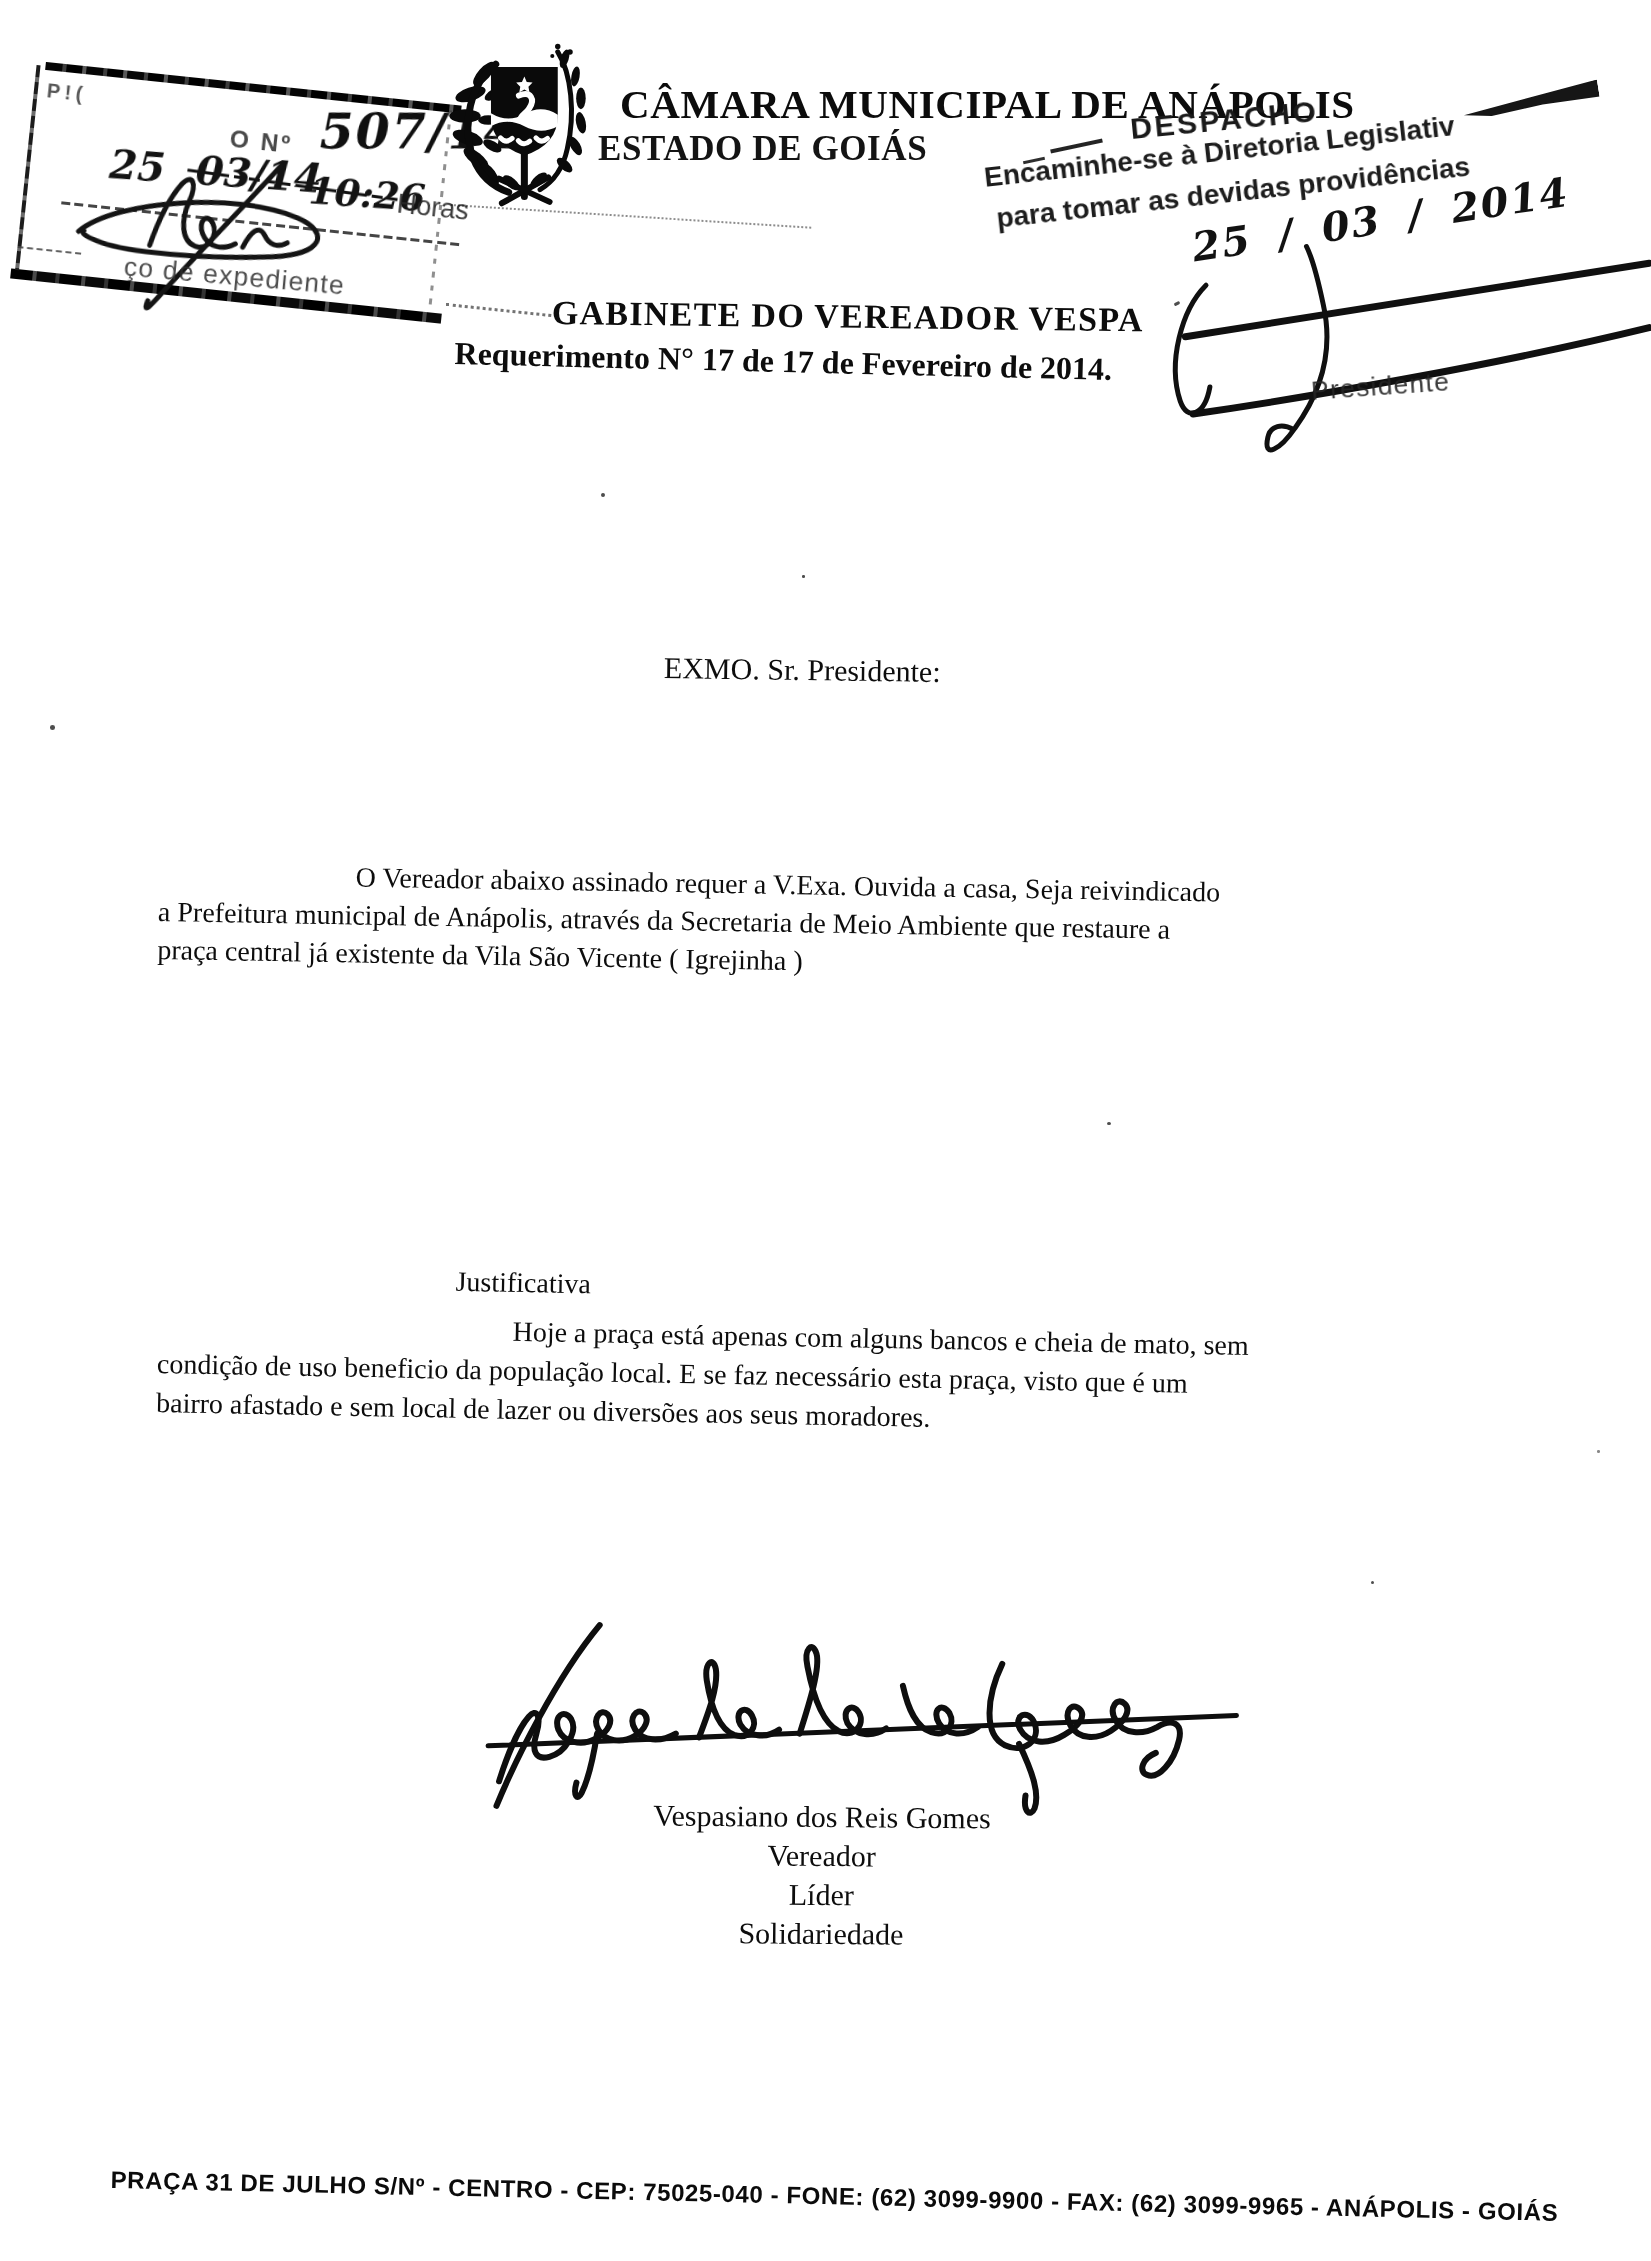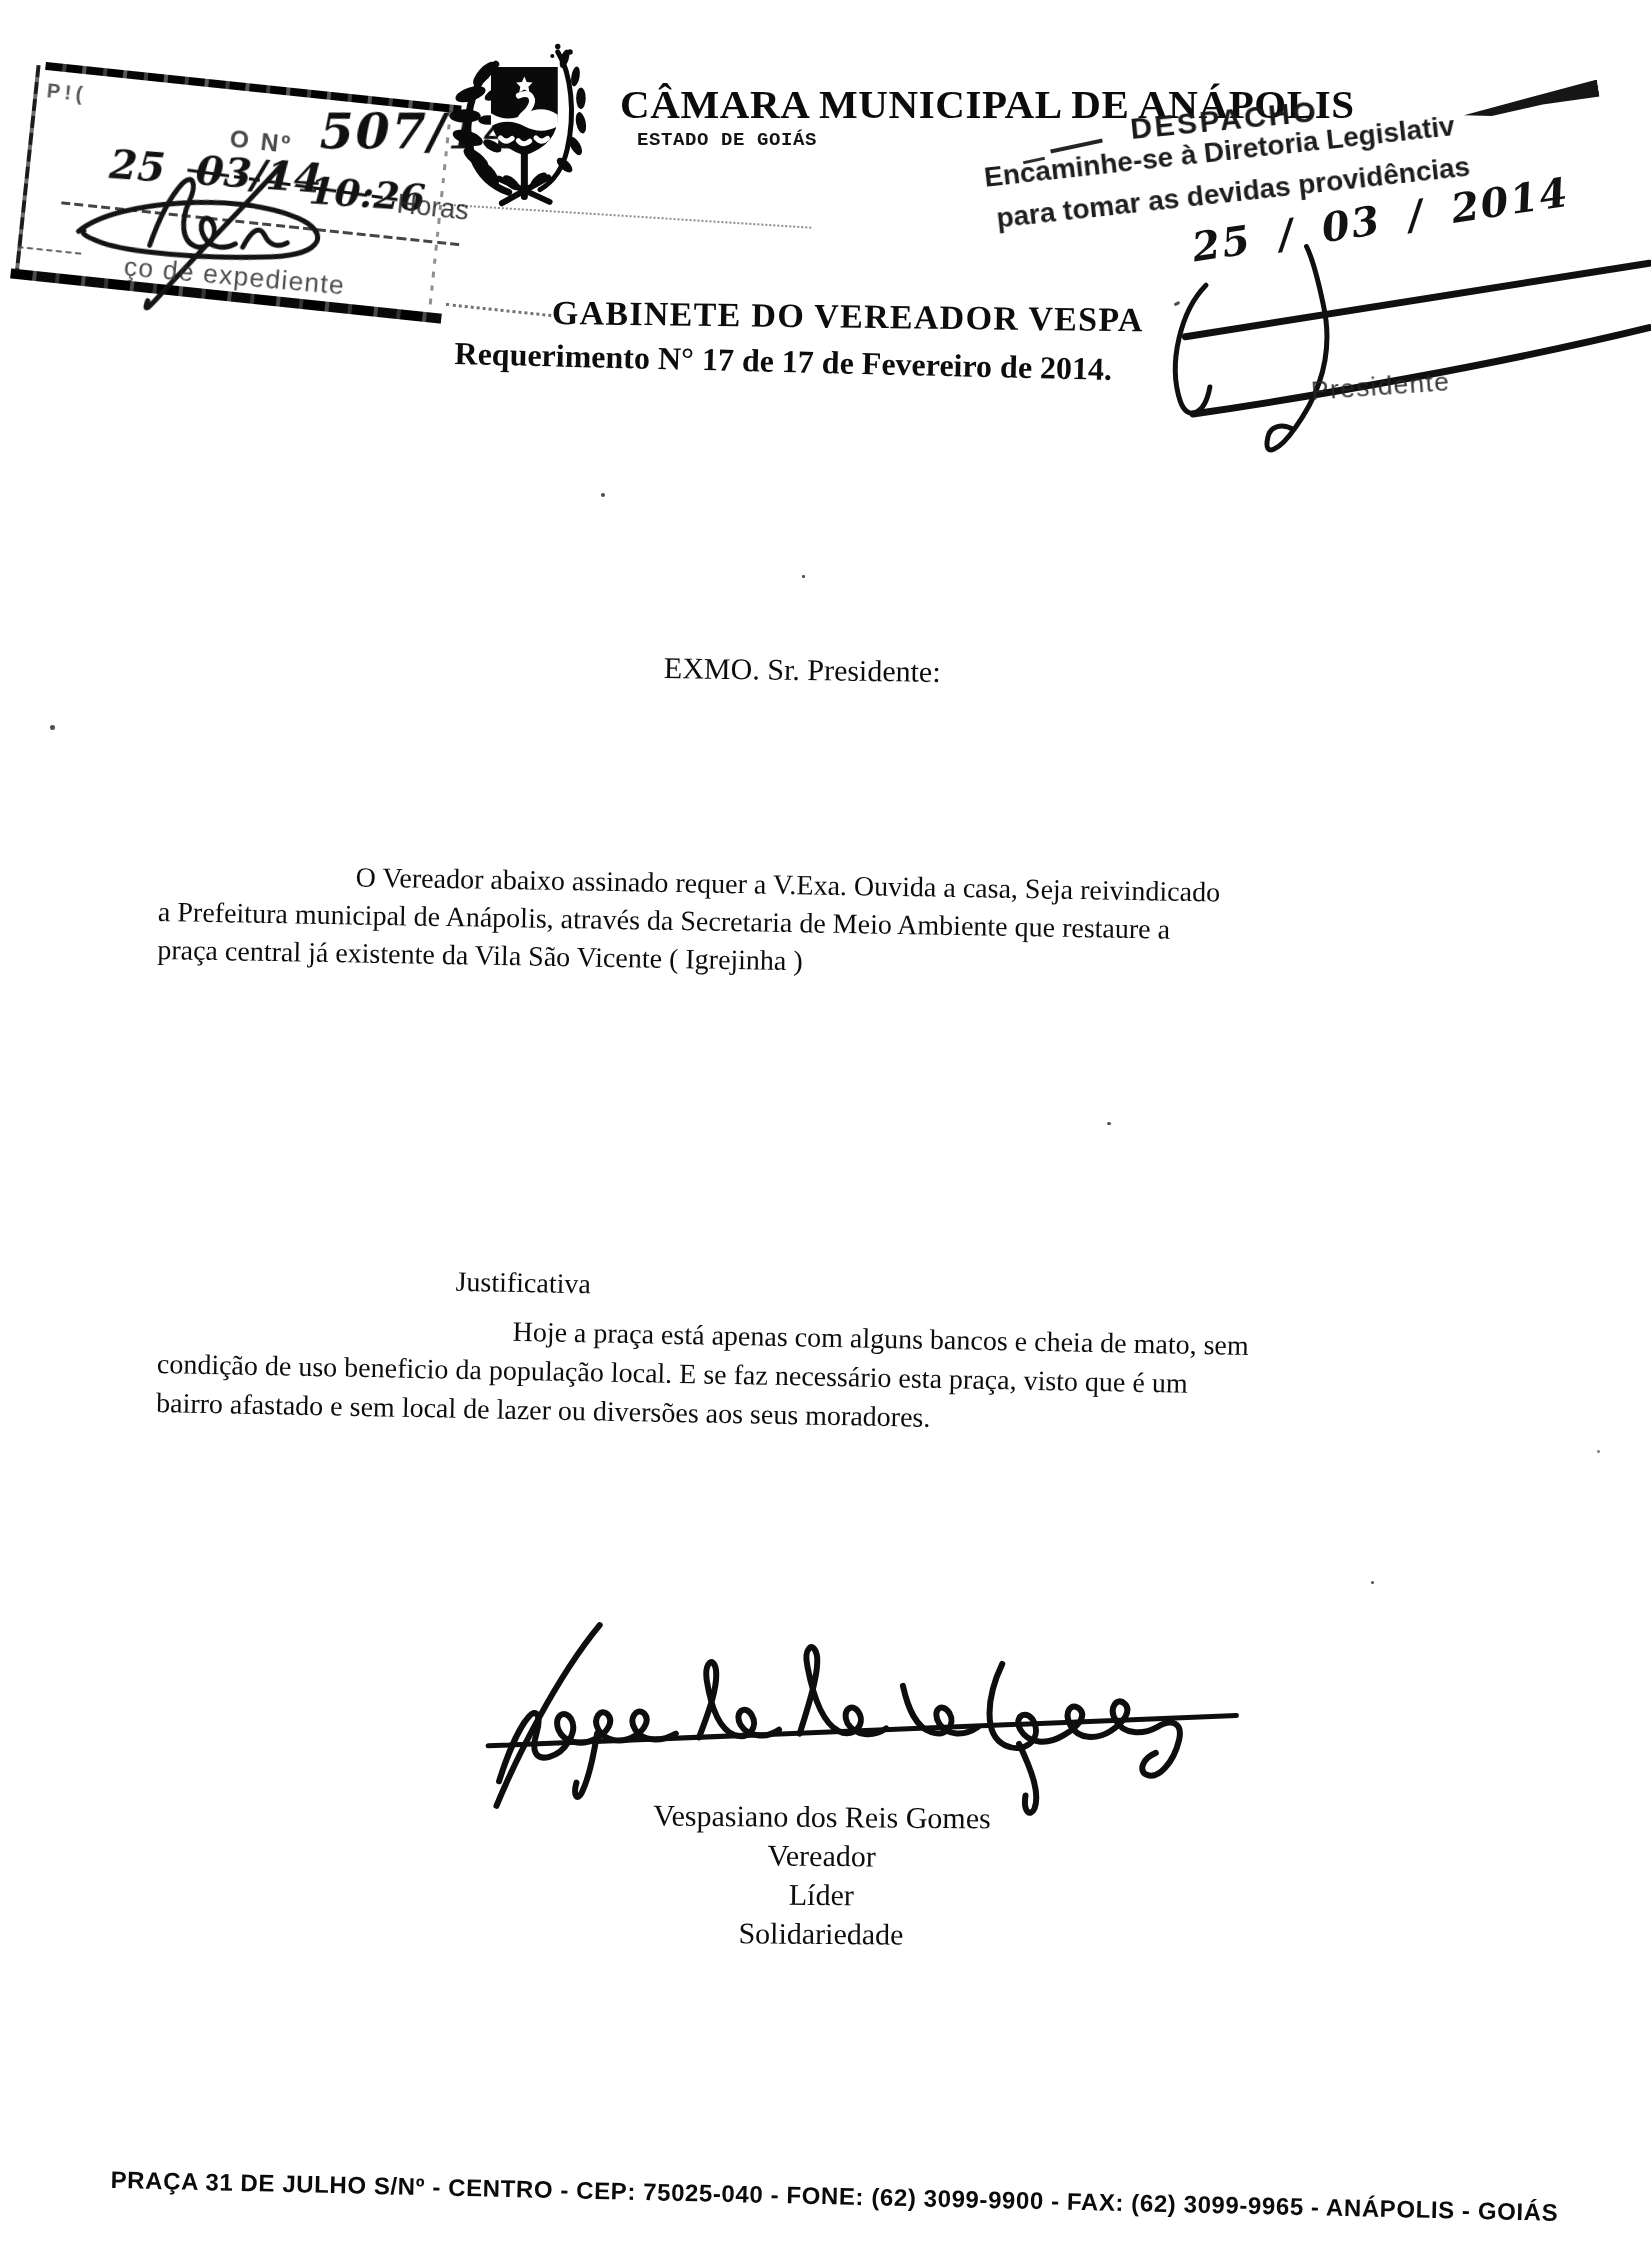--- a/index.html
+++ b/index.html
@@ -5,22 +5,22 @@
   html,body{margin:0;padding:0;background:#e8e8e8;}
   .page{
     position:relative;width:1651px;height:2261px;background:#ffffff;
     overflow:hidden;font-family:"Liberation Serif",serif;color:#0d0d0d;
   }
   .abs{position:absolute;}
 
   
   .org-name{left:620px;top:80px;font-family:Liberation Serif, serif;
     font-weight:bold;font-size:41px;letter-spacing:0.6px;color:#0c0c0c;}
-  .org-state{left:637px;top:129px;font-family:Liberation Mono, monospace;
-    font-weight:bold;font-size:19px;letter-spacing:0.6px;color:#141414;}
+  .org-state{left:598px;top:129px;font-family:Liberation Serif, serif;
+    font-weight:bold;font-size:35px;letter-spacing:0.6px;color:#141414;}
 
   
   .pstamp{left:37px;top:61px;width:419px;height:217px;
     transform:rotate(6deg);transform-origin:0 0;filter:blur(0.3px);}
   .ps-border-top{left:9px;top:0;width:418px;height:7.7px;
     background:repeating-linear-gradient(90deg,#060606 0 17px,#3d3d3d 17px 21px,#000 21px 37px,#585858 37px 41px);}
   .ps-border-bottom{left:-3.9px;top:209px;width:433px;height:9.7px;
     background:repeating-linear-gradient(90deg,#000 0 22px,#4a4a4a 22px 26.4px,#0a0a0a 26.4px 45px,#333 45px 49px);}
   .ps-border-left{left:0;top:3.9px;width:3.9px;height:206px;
     background:repeating-linear-gradient(180deg,#1c1c1c 0 11.6px,#6b6b6b 11.6px 17px);}

